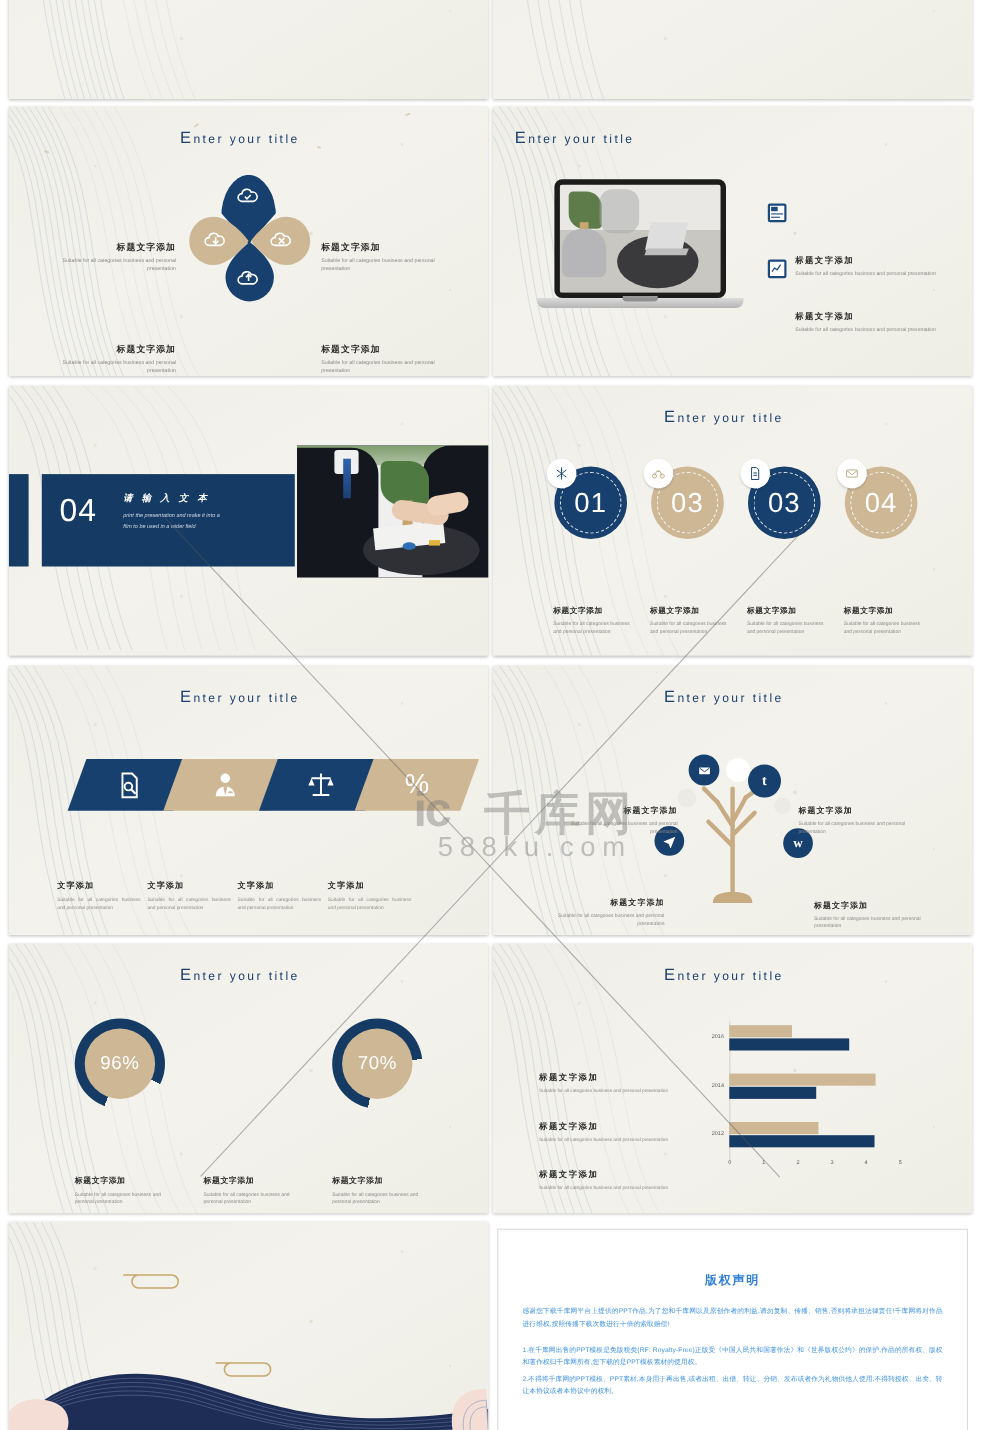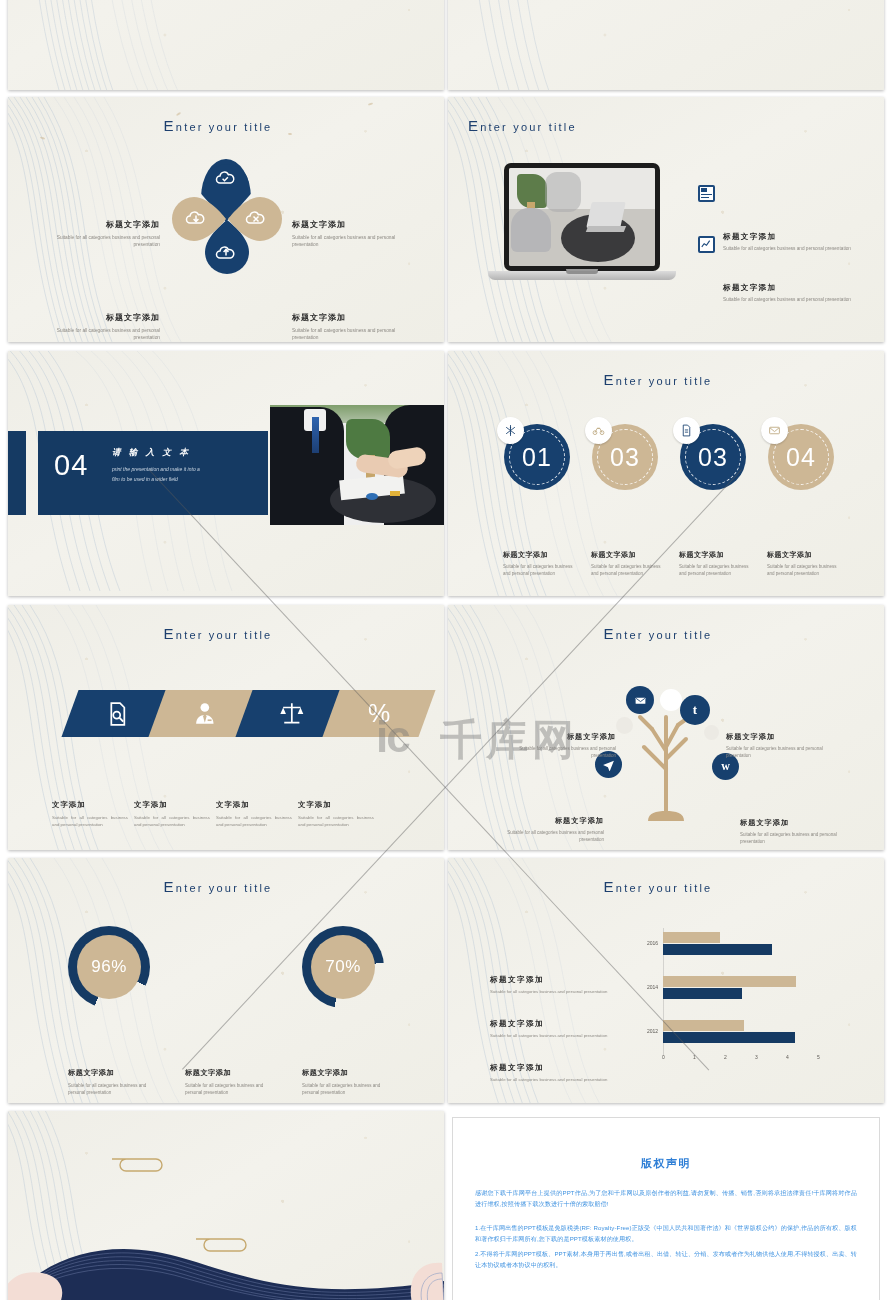--- a/index.html
+++ b/index.html
@@ -721,15 +721,16 @@
     </div>
   </div>
 
   <div class="wm" style="left:0;top:0;width:892px;height:1300px;">
     <div class="wm-line" style="left:150px;top:470px;width:820px;transform:rotate(47deg);"></div>
     <div class="wm-line" style="left:742px;top:470px;width:820px;transform:rotate(133deg);"></div>
     <div style="position:absolute;left:376px;top:712px;">
       <span class="wm-text" style="font-size:44px;letter-spacing:-2px;">ic</span>
     </div>
     <div class="wm-text" style="position:absolute;left:440px;top:712px;font-size:42px;letter-spacing:4px;">千库网</div>
+    <div class="wm-text" style="position:absolute;left:398px;top:756px;font-size:25px;letter-spacing:6px;font-weight:400;">588ku.com</div>
   </div>
 
 </div>
 
 </body></html>

